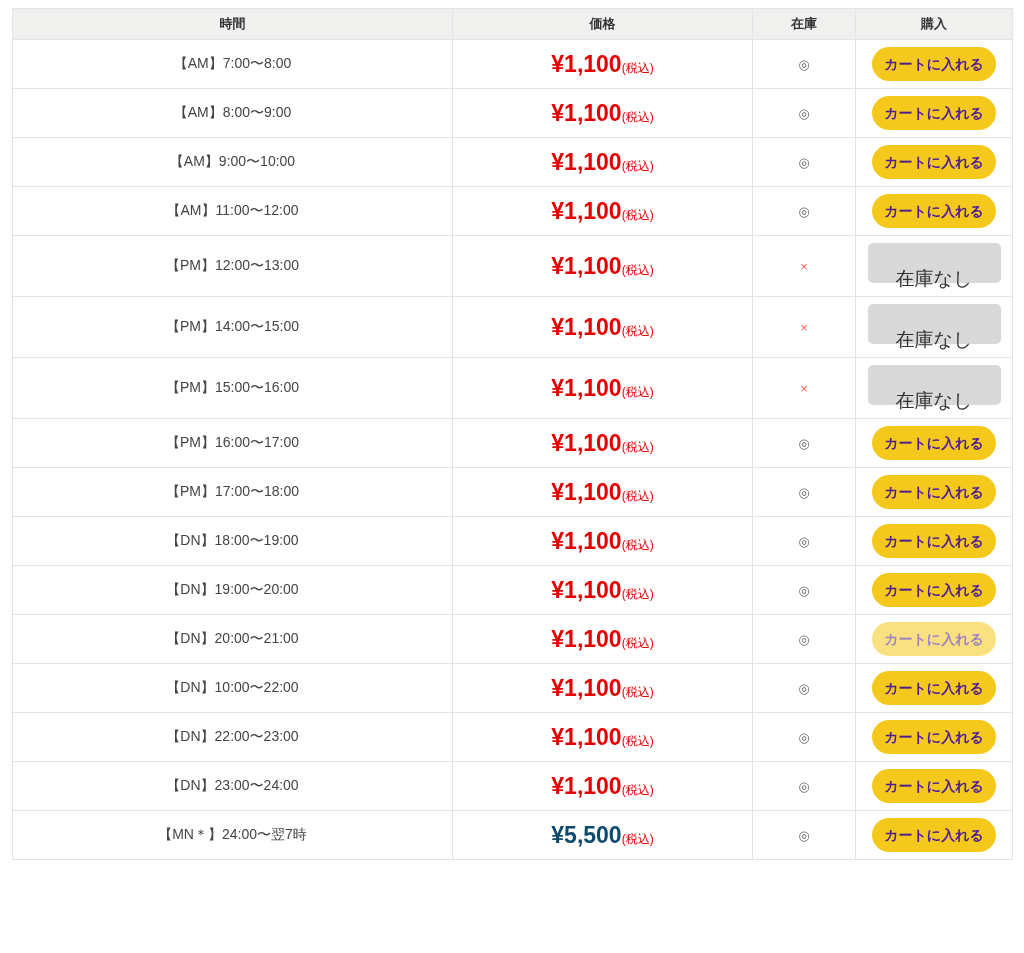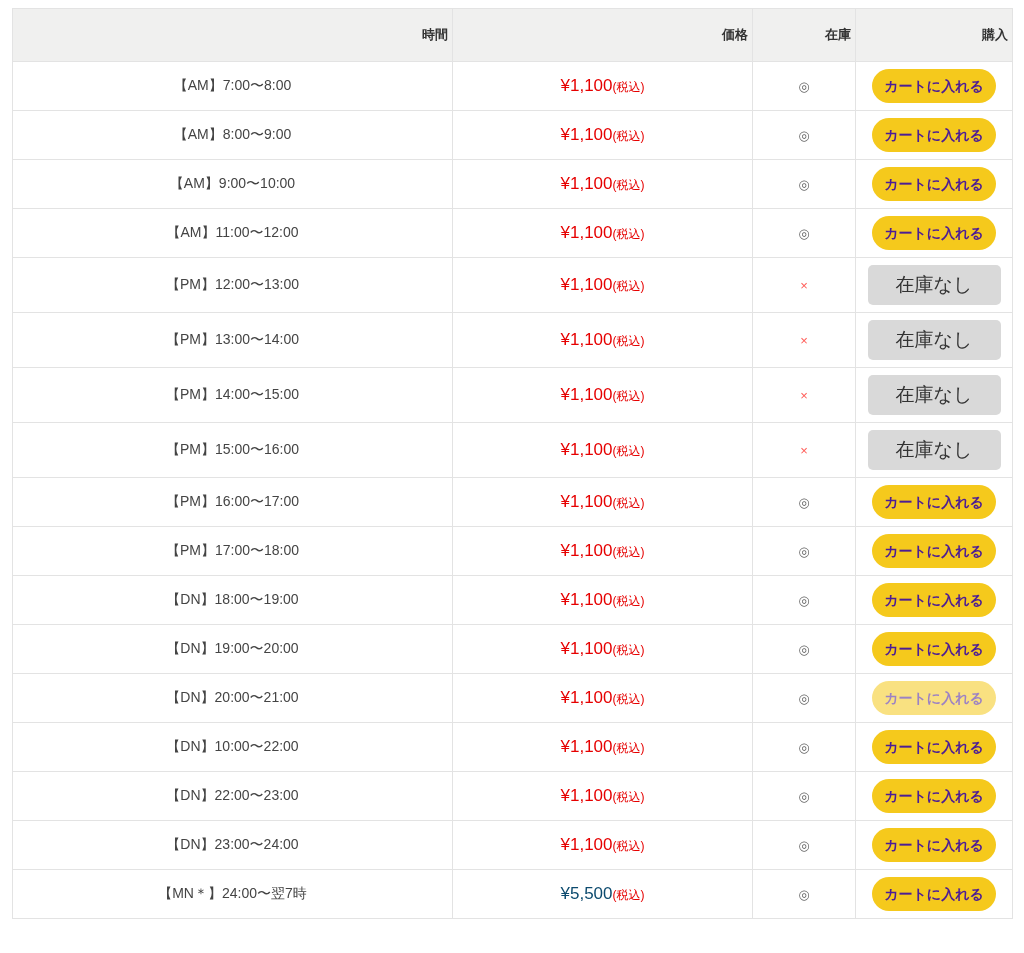--- a/index.html
+++ b/index.html
@@ -24,34 +24,33 @@
   .slot-table td {
     border: 1px solid #e3e3e3;
     text-align: center;
     vertical-align: middle;
   }
   .slot-table th {
     background: #f0f0ef;
     color: #333333;
     font-size: 13px;
     font-weight: bold;
-    padding: 17px 4px;
-    text-align: right;
+    padding: 6px 4px;
   }
   .slot-table td {
     padding: 7px 4px;
     background: #ffffff;
   }
   .cell-time {
     font-size: 14px;
     color: #444444;
   }
   .price {
-    font-weight: normal;
-    font-size: 17px;
+    font-weight: bold;
+    font-size: 23px;
   }
   .tax {
     font-size: 12px;
   }
   .stock-symbol {
     font-size: 13px;
   }
   .stock-ok { color: #666666; }
   .stock-ng { color: #ff5a55; }
   .btn-cart {
@@ -72,21 +71,21 @@
     display: inline-block;
     width: 133px;
     height: 40px;
     line-height: 40px;
     border: none;
     border-radius: 5px;
     background: #d9d9d9;
     color: #333333;
     font-size: 19px;
     font-family: inherit;
-    padding: 0;
+    padding: 16px;
   }
   .faded { opacity: 0.55; }
 </style>
 </head>
 <body>
 
 <div class="page">
   <table class="slot-table">
     <colgroup>
       <col style="width:440px">
@@ -162,32 +161,20 @@
       <span class="price" style="color: rgb(230, 0, 0);">¥1,100</span><span class="tax" style="color: rgb(230, 0, 0);">(税込)</span>
     </td>
     <td class="cell-stock">
       <span class="stock-symbol stock-ng">×</span>
     </td>
     <td class="cell-action">
       <button class="action-btn btn-soldout" type="button" disabled="">在庫なし</button>
     </td>
   </tr>
 
-  <tr>
-    <td class="cell-time">【PM】13:00〜14:00</td>
-    <td class="cell-price">
-      <span class="price" style="color: rgb(230, 0, 0);">¥1,100</span><span class="tax" style="color: rgb(230, 0, 0);">(税込)</span>
-    </td>
-    <td class="cell-stock">
-      <span class="stock-symbol stock-ng">×</span>
-    </td>
-    <td class="cell-action">
-      <button class="action-btn btn-soldout" type="button" disabled="">在庫なし</button>
-    </td>
-  </tr>
 
   <tr>
     <td class="cell-time">【PM】14:00〜15:00</td>
     <td class="cell-price">
       <span class="price" style="color: rgb(230, 0, 0);">¥1,100</span><span class="tax" style="color: rgb(230, 0, 0);">(税込)</span>
     </td>
     <td class="cell-stock">
       <span class="stock-symbol stock-ng">×</span>
     </td>
     <td class="cell-action">

